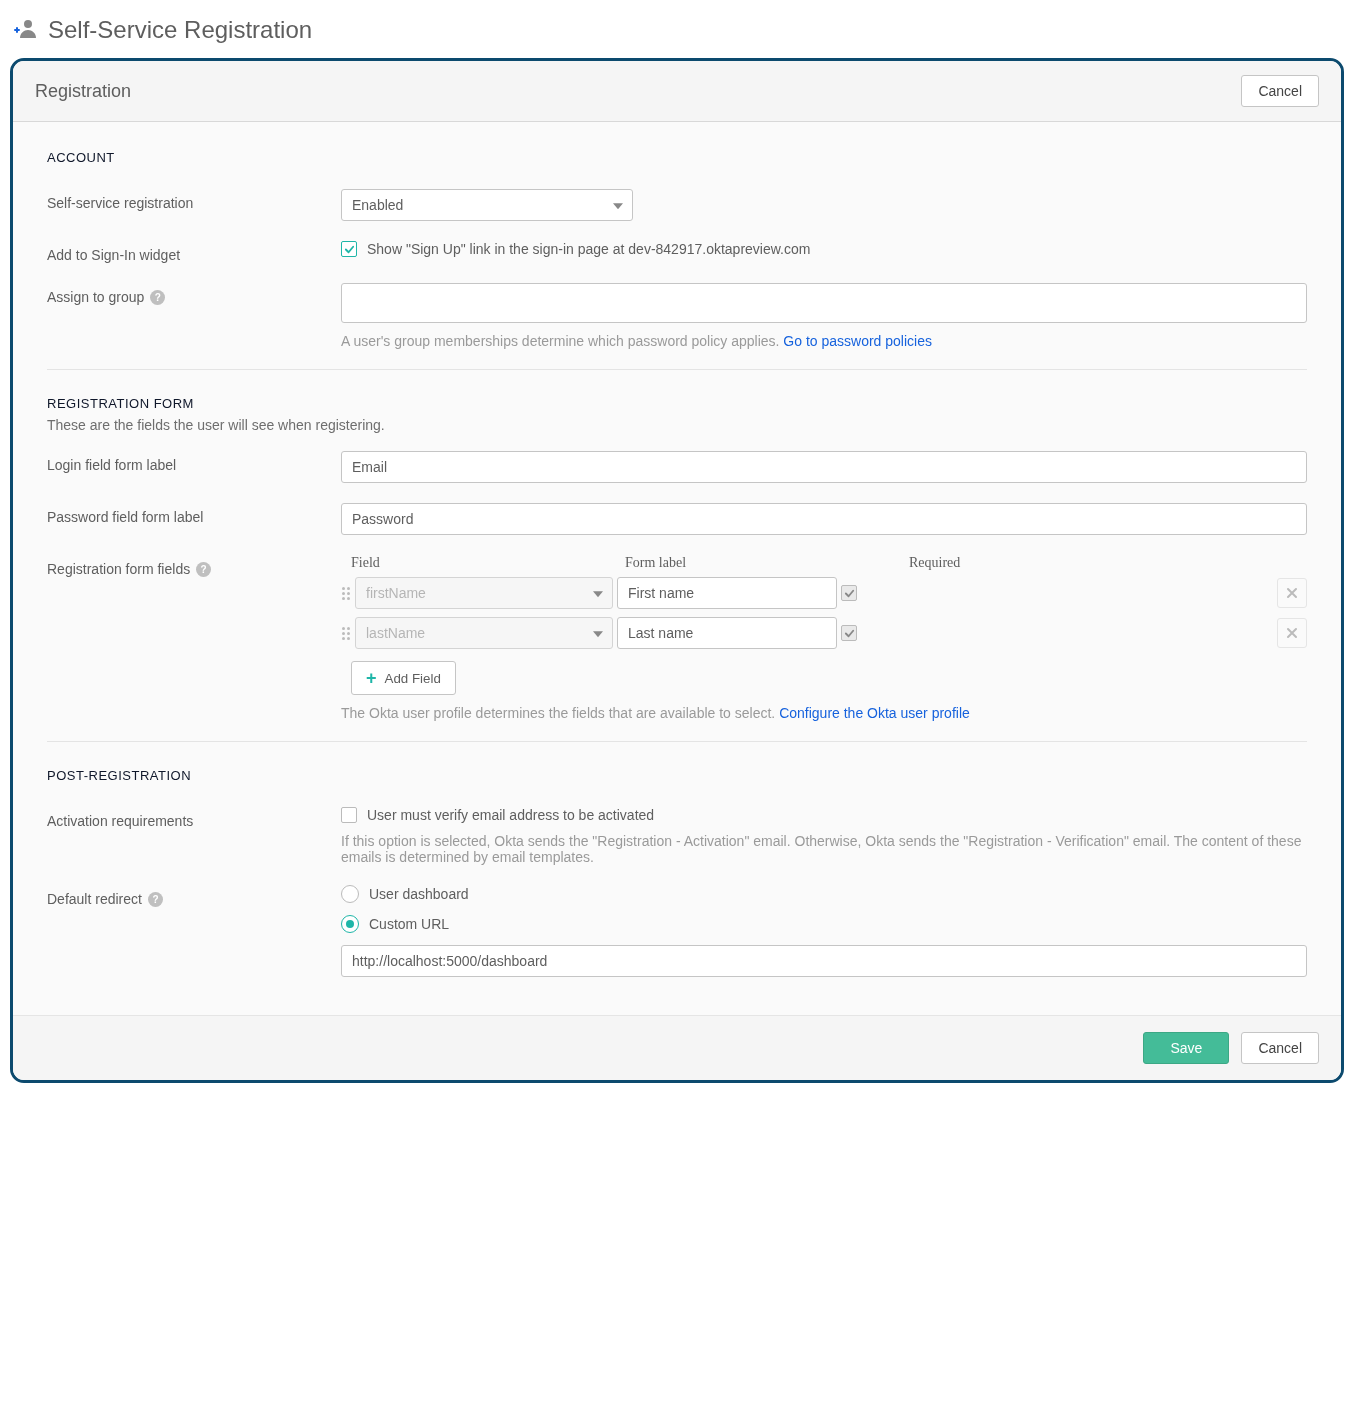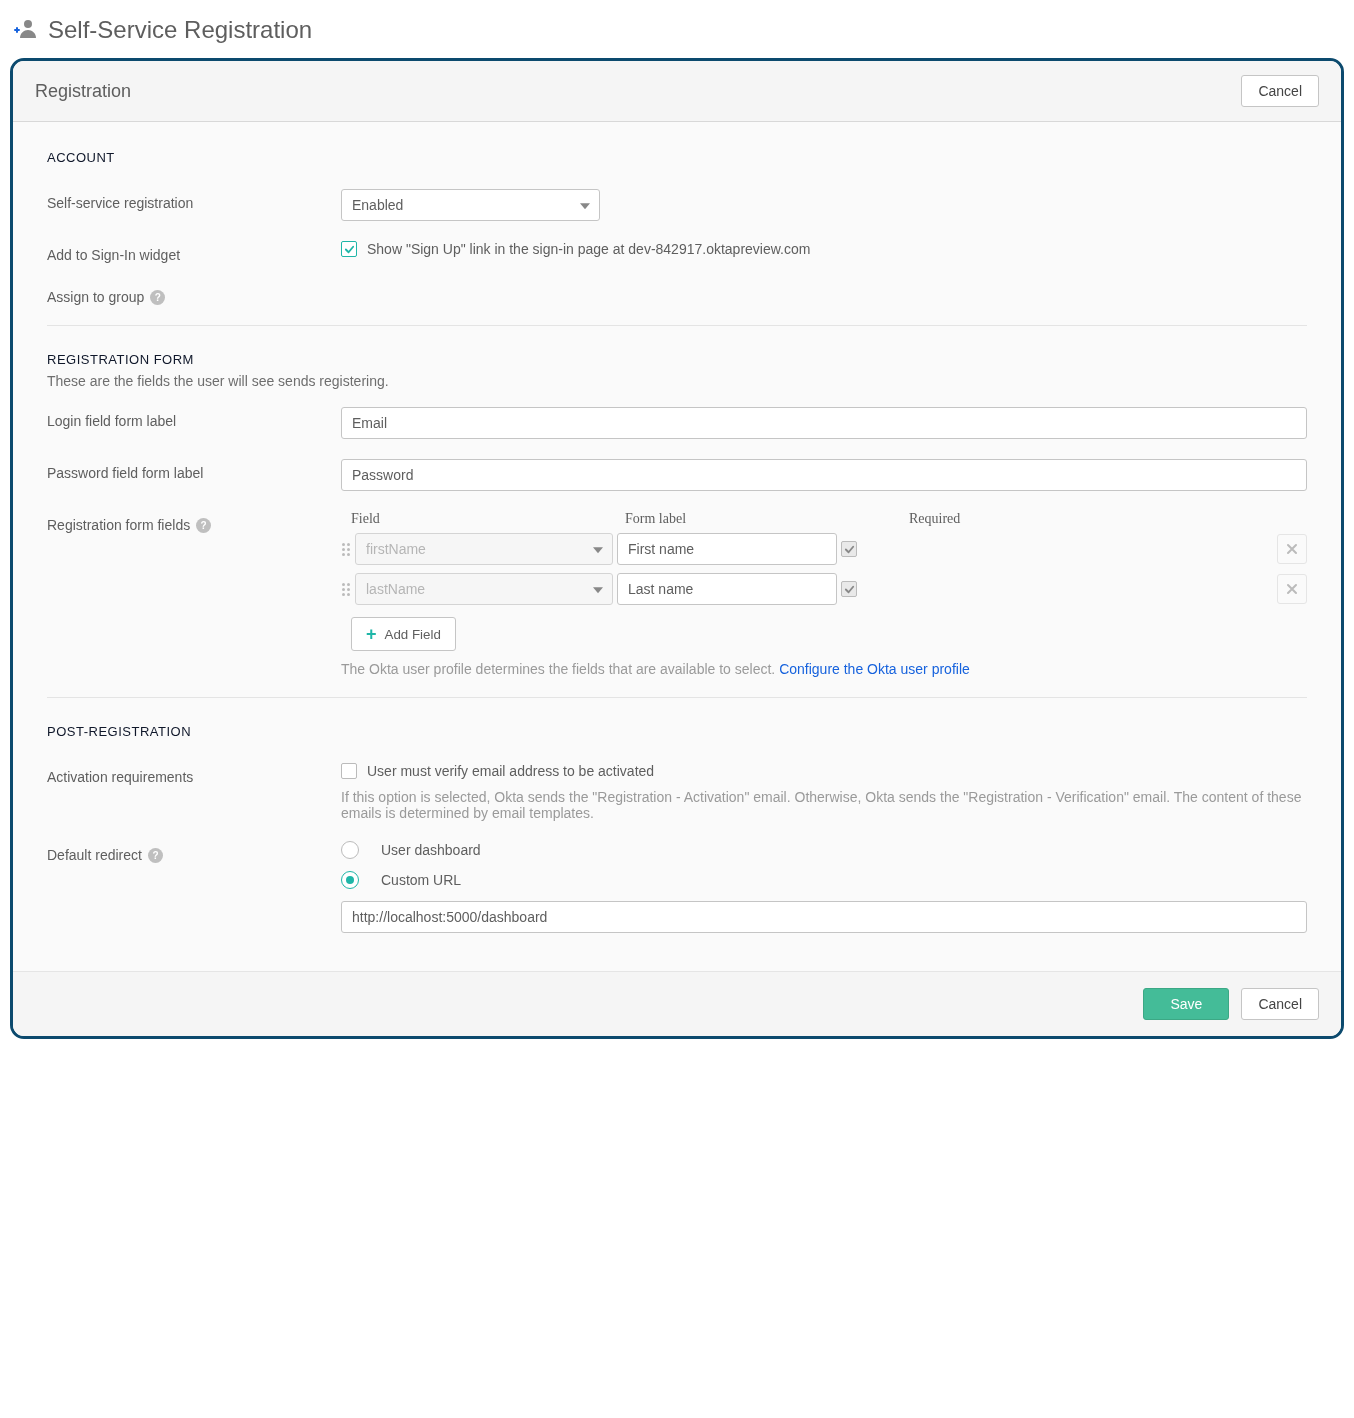--- a/index.html
+++ b/index.html
@@ -89,21 +89,21 @@
     appearance: none; -webkit-appearance: none; -moz-appearance: none;
     background: #fff;
     padding-right: 28px; position: relative;
   }
   .select-wrap { position: relative; display: inline-block; }
   .select-wrap::after {
     content: ""; position: absolute; right: 10px; top: 50%; transform: translateY(-30%);
     border-left: 5px solid transparent; border-right: 5px solid transparent;
     border-top: 6px solid #888; pointer-events: none;
   }
-  .select-w-260 { width: 259px; }
+  .select-w-260 { width: 292px; }
   .select.disabled { background: #f5f5f5; color: #999; }
   .big-input {
     width: 100%; height: 40px;
     border: 1px solid #c5c5c5; border-radius: 3px;
     background: #ffffff; padding: 4px 8px;
   }
   .hint {
     color: #9a9a9a; font-size: 14px; margin-top: 10px;
   }
   .hint a { color: #1662dd; text-decoration: none; }
@@ -151,21 +151,21 @@
     cursor: pointer; margin-left: auto; color: #bbb;
   }
   .add-field-btn {
     display: inline-flex; align-items: center; gap: 8px;
     border: 1px solid #c5c5c5; border-radius: 3px; background: #fff;
     height: 34px; padding: 0 14px; cursor: pointer; color: #5e5e5e;
     margin-left: 10px; margin-top: 4px;
   }
   .add-field-btn .plus { color: #1fb6a8; font-size: 18px; font-weight: 700; line-height: 1; }
   
-  .radio-row { display: flex; align-items: center; gap: 22px; margin-bottom: 12px; }
+  .radio-row { display: flex; align-items: center; gap: 10px; margin-bottom: 12px; }
   .okta-radio {
     width: 18px; height: 18px; border: 1px solid #bbb; border-radius: 50%;
     display: inline-flex; align-items: center; justify-content: center; cursor: pointer;
     background: #fff;
   }
   .okta-radio.selected { border-color: #1fb6a8; }
   .okta-radio.selected::after {
     content: ""; width: 8px; height: 8px; border-radius: 50%; background: #1fb6a8;
   }
   .field-col .label-txt { color: #5e5e5e; }
@@ -219,26 +219,32 @@
           <span class="label-txt">Show "Sign Up" link in the sign-in page at dev-842917.oktapreview.com</span>
         </div>
       </div>
     </div>
 
     <div class="form-row">
       <div class="label-col">
         <span>Assign to group</span>
         <span class="help-icon">?</span>
       </div>
+      <div class="field-col">
+        <div class="big-input"></div>
+        <div class="hint">
+          <span>A user's group memberships determine which password policy applies. </span><a href="#">Go to password policies</a>
+        </div>
+      </div>
     </div>
 
     <hr class="section-sep">
 
     <div class="section-title">REGISTRATION FORM</div>
-    <div class="section-desc">These are the fields the user will see sends registering.</div>
+    <div class="section-desc">These are the fields the user will see when registering.</div>
 
     <div class="form-row">
       <div class="label-col">Login field form label</div>
       <div class="field-col">
         <input type="text" class="text-input" value="Email" style="">
       </div>
     </div>
 
     <div class="form-row">
       <div class="label-col">Password field form label</div>

